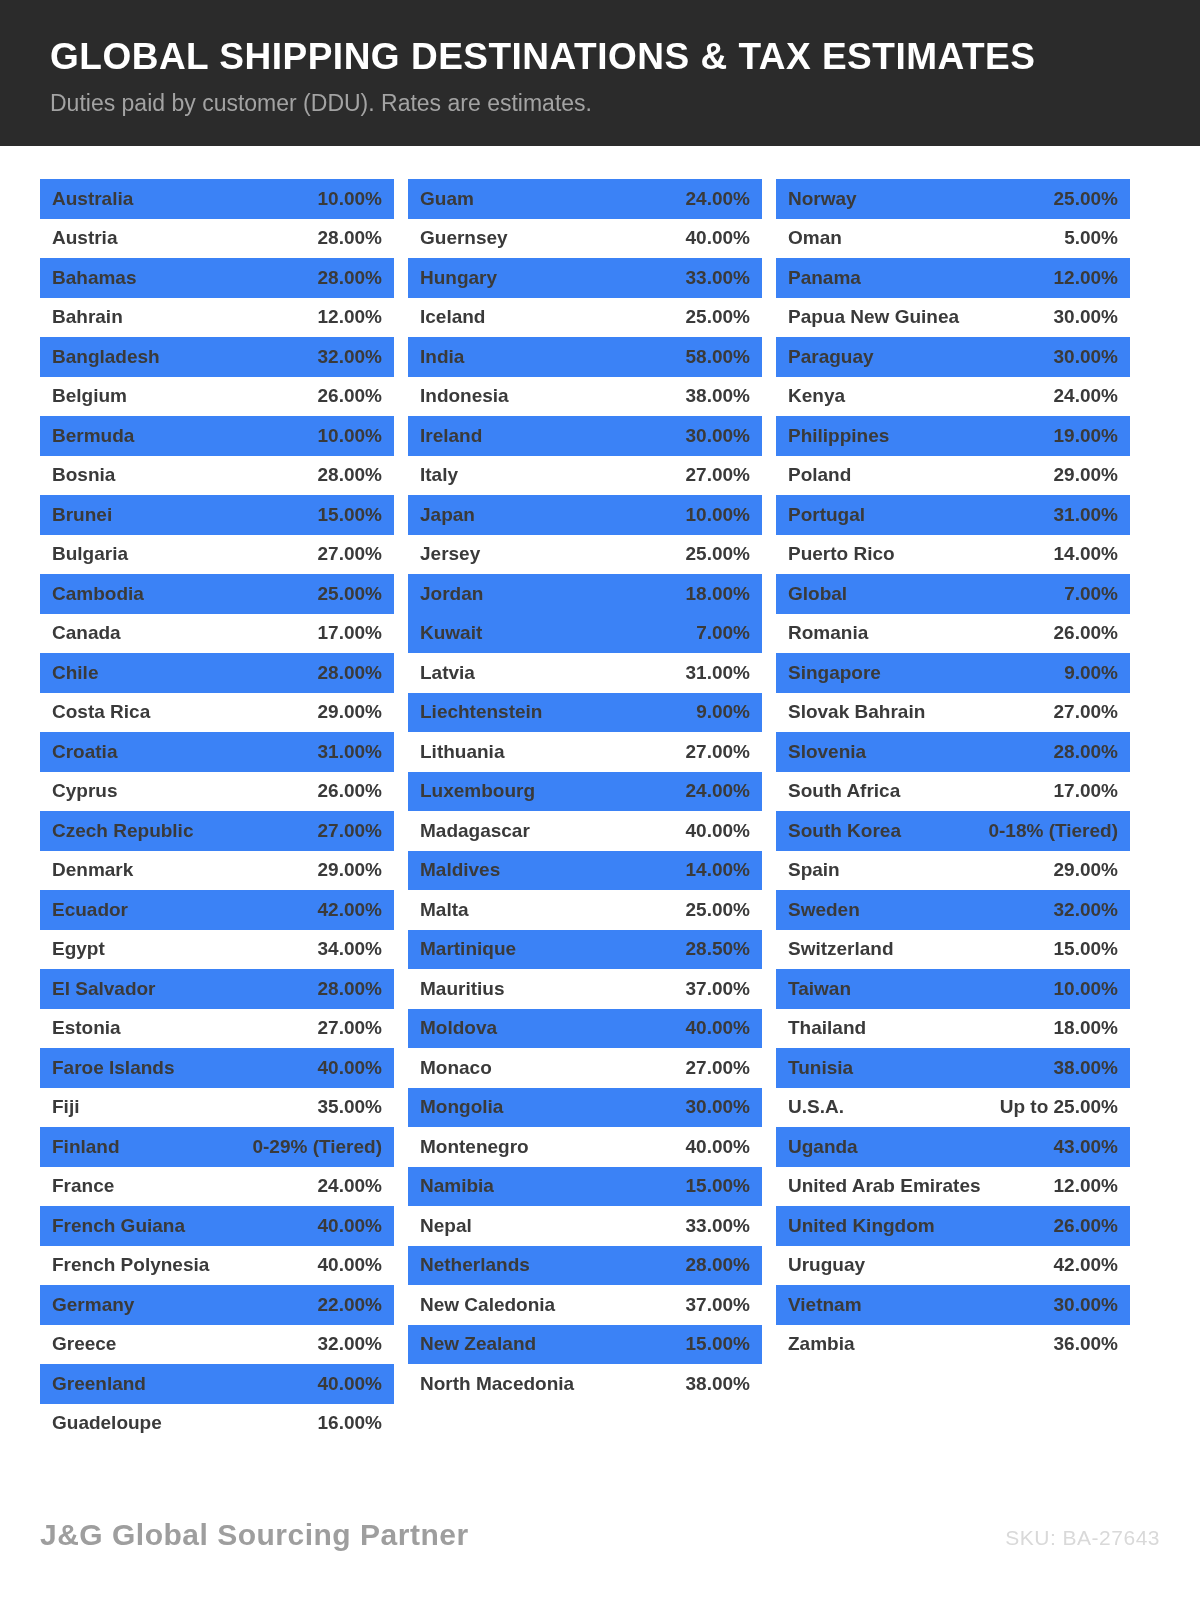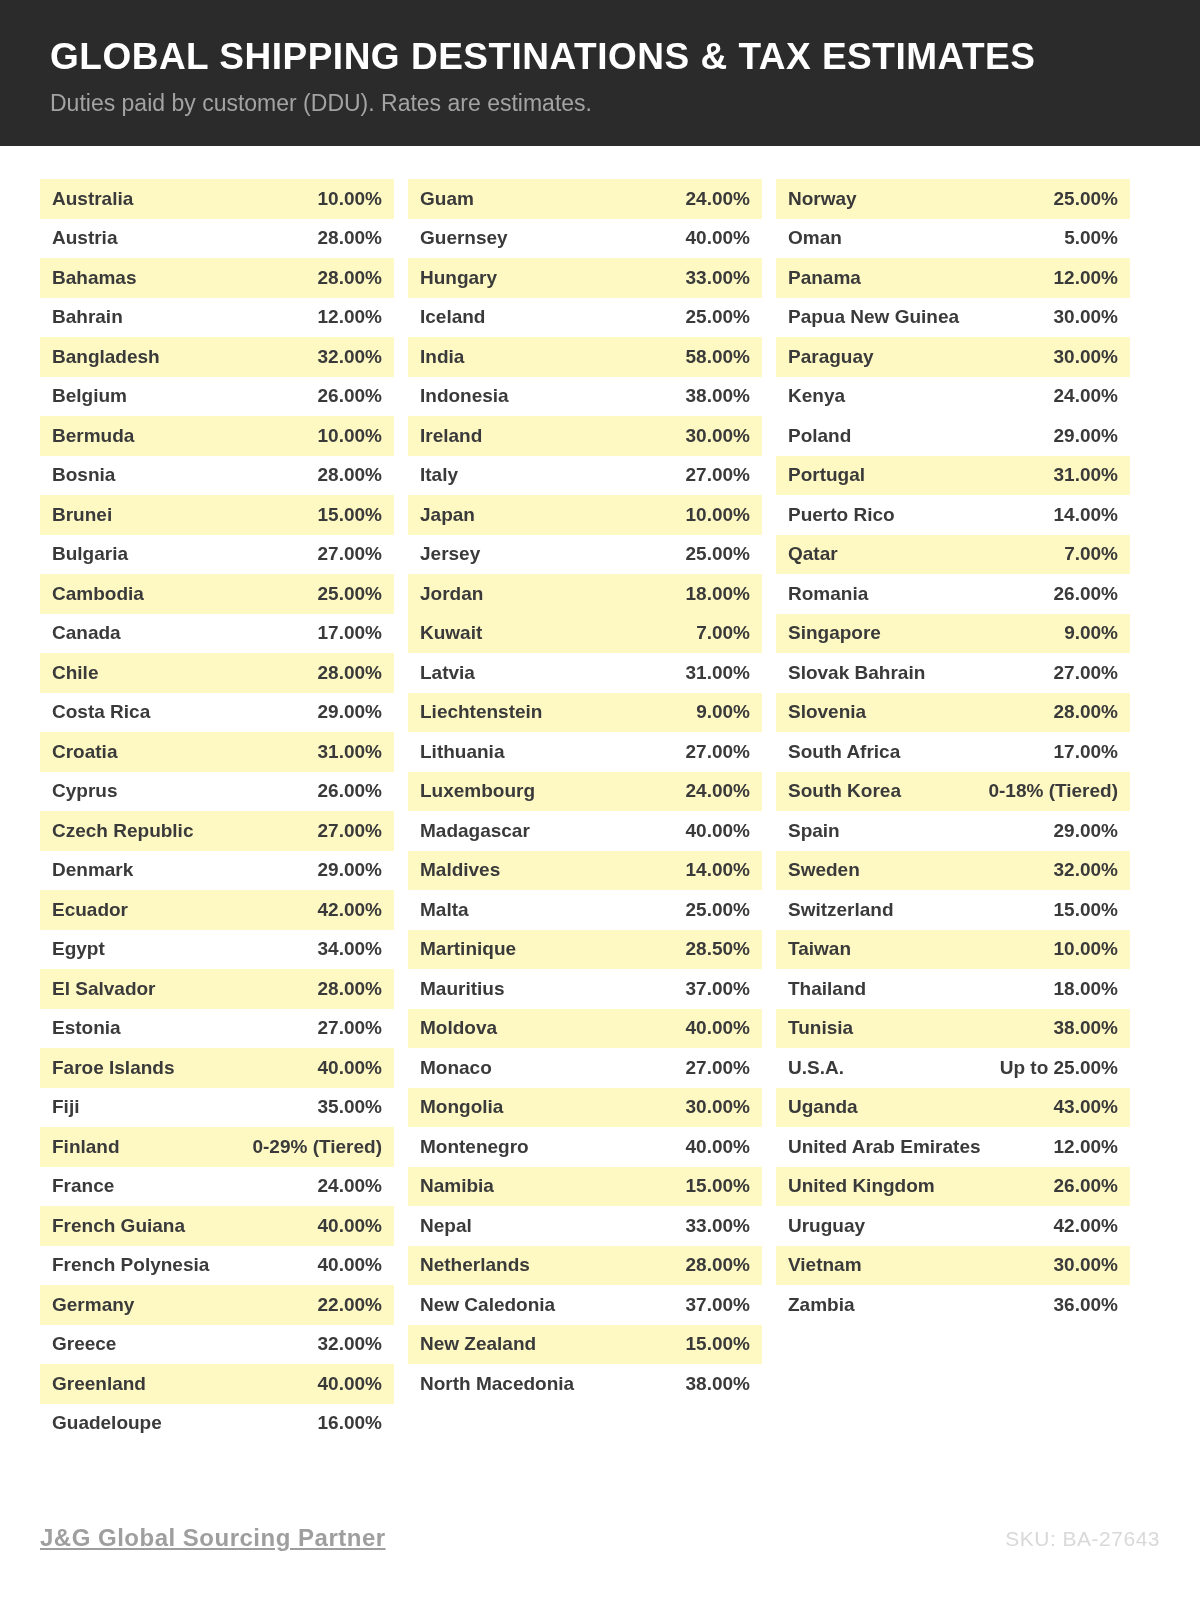--- a/index.html
+++ b/index.html
@@ -43,21 +43,21 @@
     min-width: 0;
   }
   .row {
     display: flex;
     justify-content: space-between;
     align-items: center;
     height: 39.5px;
     padding: 0 12px;
     background: #ffffff;
   }
-  .row.odd { background: #fef9c3; }
+  .row.odd { background: #3b82f6; }
   .country {
     font-size: 19px;
     font-weight: 700;
     color: #3a3a3a;
     white-space: nowrap;
   }
   .rate {
     font-size: 19px;
     font-weight: 700;
     color: #3a3a3a;
@@ -68,25 +68,24 @@
   .footer {
     position: absolute;
     left: 40px;
     right: 40px;
     bottom: 48px;
     display: flex;
     justify-content: space-between;
     align-items: baseline;
   }
   .brand {
-    font-size: 24px;
+    font-size: 30px;
     font-weight: 700;
     color: #9e9e9e;
     letter-spacing: 0.5px;
-    text-decoration: underline;
   }
   .sku {
     font-size: 21px;
     font-weight: 400;
     color: #d9d9d9;
     letter-spacing: 0.5px;
   }
 </style>
 </head>
 <body>
@@ -373,34 +372,38 @@
           <span class="rate">30.00%</span>
         </div>
         <div class="row odd">
           <span class="country">Paraguay</span>
           <span class="rate">30.00%</span>
         </div>
         <div class="row even">
           <span class="country">Kenya</span>
           <span class="rate">24.00%</span>
         </div>
+        <div class="row odd">
+          <span class="country">Philippines</span>
+          <span class="rate">19.00%</span>
+        </div>
         <div class="row even">
           <span class="country">Poland</span>
           <span class="rate">29.00%</span>
         </div>
         <div class="row odd">
           <span class="country">Portugal</span>
           <span class="rate">31.00%</span>
         </div>
         <div class="row even">
           <span class="country">Puerto Rico</span>
           <span class="rate">14.00%</span>
         </div>
         <div class="row odd">
-          <span class="country">Qatar</span>
+          <span class="country">Global</span>
           <span class="rate">7.00%</span>
         </div>
         <div class="row even">
           <span class="country">Romania</span>
           <span class="rate">26.00%</span>
         </div>
         <div class="row odd">
           <span class="country">Singapore</span>
           <span class="rate">9.00%</span>
         </div>

